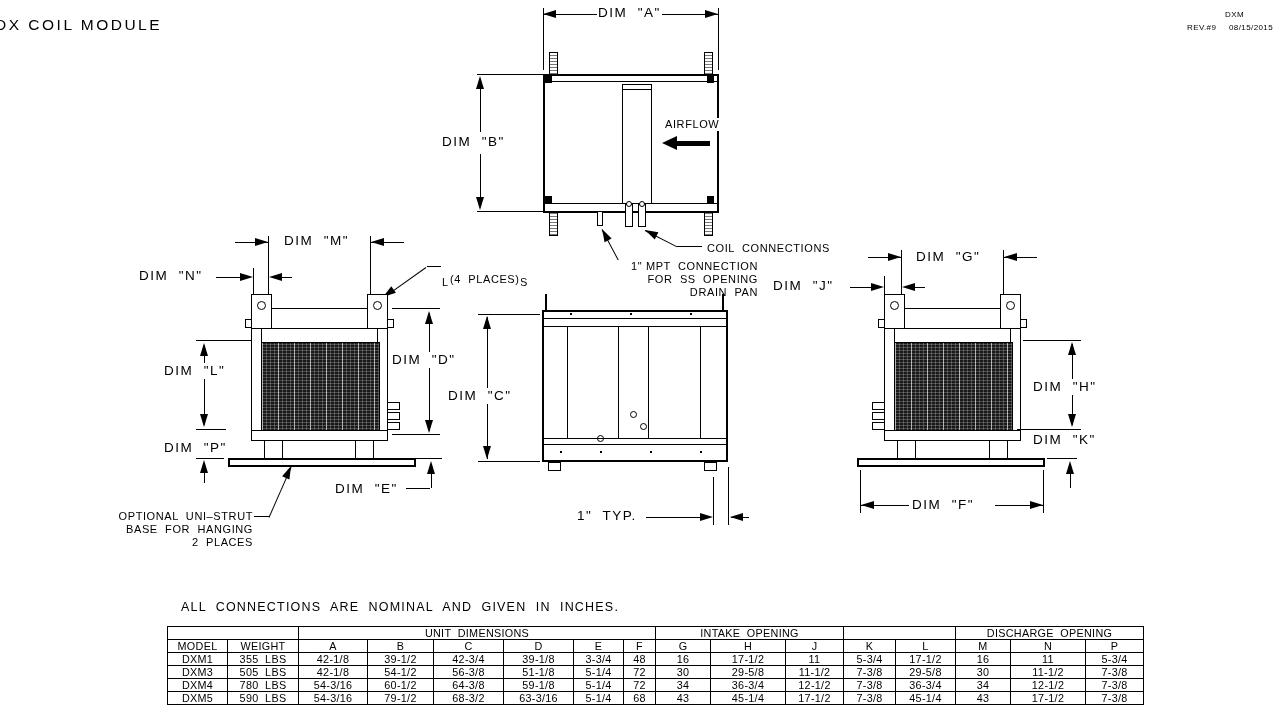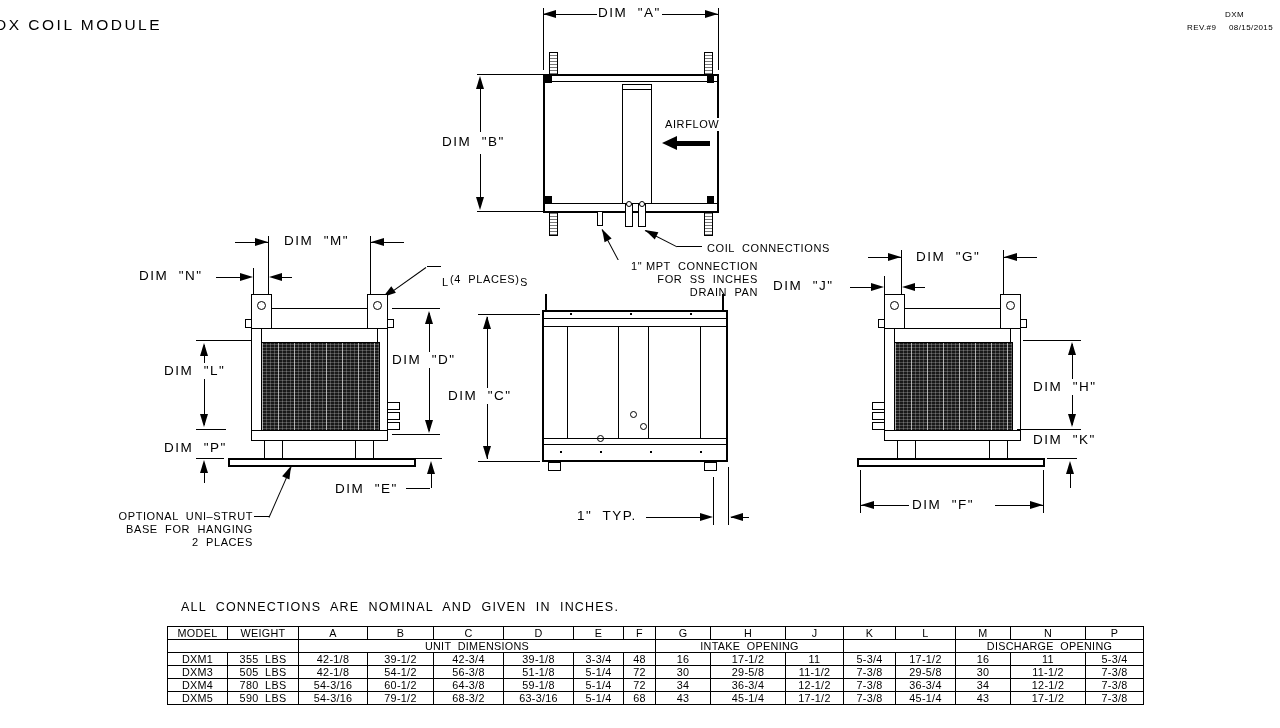--- a/index.html
+++ b/index.html
@@ -87,21 +87,21 @@
     <div class="bx" style="left:638px;top:204px;width:8px;height:23px;"></div>
     <div class="circ" style="left:639px;top:201px;width:6px;height:6px;"></div>
 
     <div class="dg" style="left:602px;top:229px;width:41px;transform:rotate(62deg);"></div>
     <div class="ar ar-l" style="left:602px;top:225px;transform:rotate(62deg);transform-origin:0 50%;"></div>
     <div class="dg" style="left:645px;top:230px;width:36px;transform:rotate(27deg);"></div>
     <div class="ar ar-l" style="left:645px;top:226px;transform:rotate(27deg);transform-origin:0 50%;"></div>
     <div class="ln" style="left:677px;top:246px;width:25px;height:1px;"></div>
     <div class="txt t11" style="left:706px;top:242px;">COIL  CONNECTIONS</div>
     <div class="txt t11 rt" style="left:615px;top:260px;width:142px;">1" MPT  CONNECTION</div>
-    <div class="txt t11 rt" style="left:615px;top:273px;width:142px;">FOR  SS  INCHES</div>
+    <div class="txt t11 rt" style="left:615px;top:273px;width:142px;">FOR  SS  OPENING</div>
     <div class="txt t11 rt" style="left:615px;top:286px;width:142px;">DRAIN  PAN</div>
   </div>
 
   <div>
 
     <div class="ln" style="left:268px;top:236px;width:1px;height:60px;"></div>
     <div class="ln" style="left:370px;top:236px;width:1px;height:60px;"></div>
     <div class="ln" style="left:235px;top:242px;width:33px;height:1px;"></div>
     <div class="ln" style="left:371px;top:242px;width:33px;height:1px;"></div>
     <div class="ar ar-r" style="left:255px;top:238px;"></div>
@@ -287,45 +287,45 @@
           <col style="width:75px">
           <col style="width:58px">
           <col style="width:52px">
           <col style="width:60px">
           <col style="width:55px">
           <col style="width:75px">
           <col style="width:58px">
         </colgroup>
         <tbody>
           <tr>
+            <td colspan="2"></td>
+            <td colspan="6">UNIT  DIMENSIONS</td>
+            <td colspan="3">INTAKE  OPENING</td>
+            <td colspan="2"></td>
+            <td colspan="3">DISCHARGE  OPENING</td>
+          </tr>
+          <tr>
             <td>MODEL</td>
             <td>WEIGHT</td>
             <td>A</td>
             <td>B</td>
             <td>C</td>
             <td>D</td>
             <td>E</td>
             <td>F</td>
             <td>G</td>
             <td>H</td>
             <td>J</td>
             <td>K</td>
             <td>L</td>
             <td>M</td>
             <td>N</td>
             <td>P</td>
           </tr>
           <tr>
-            <td colspan="2"></td>
-            <td colspan="6">UNIT  DIMENSIONS</td>
-            <td colspan="3">INTAKE  OPENING</td>
-            <td colspan="2"></td>
-            <td colspan="3">DISCHARGE  OPENING</td>
-          </tr>
-          <tr>
             <td>DXM1</td>
             <td>355  LBS</td>
             <td>42-1/8</td>
             <td>39-1/2</td>
             <td>42-3/4</td>
             <td>39-1/8</td>
             <td>3-3/4</td>
             <td>48</td>
             <td>16</td>
             <td>17-1/2</td>

